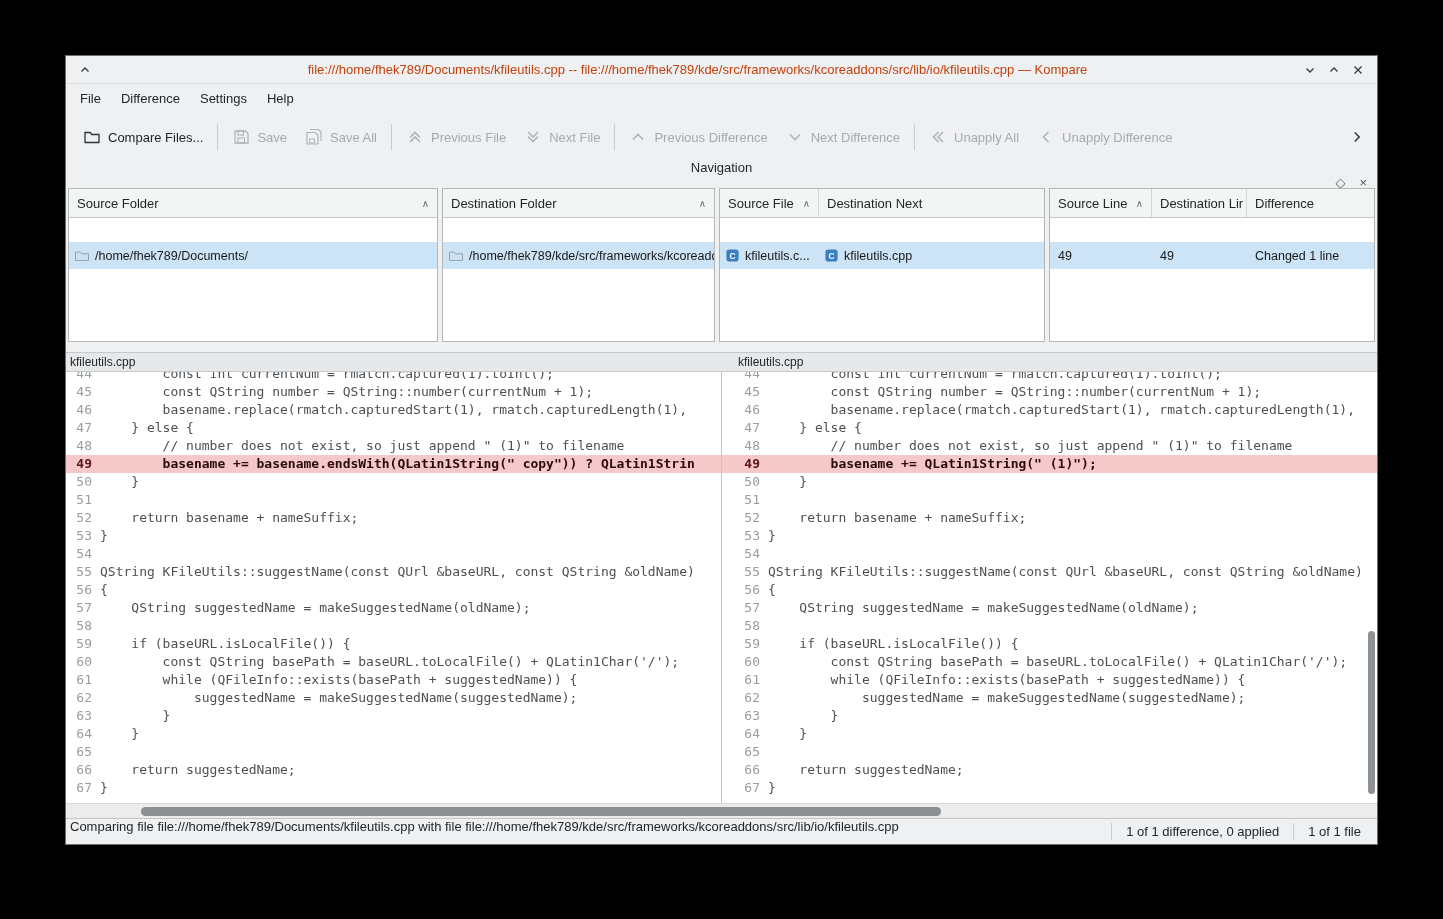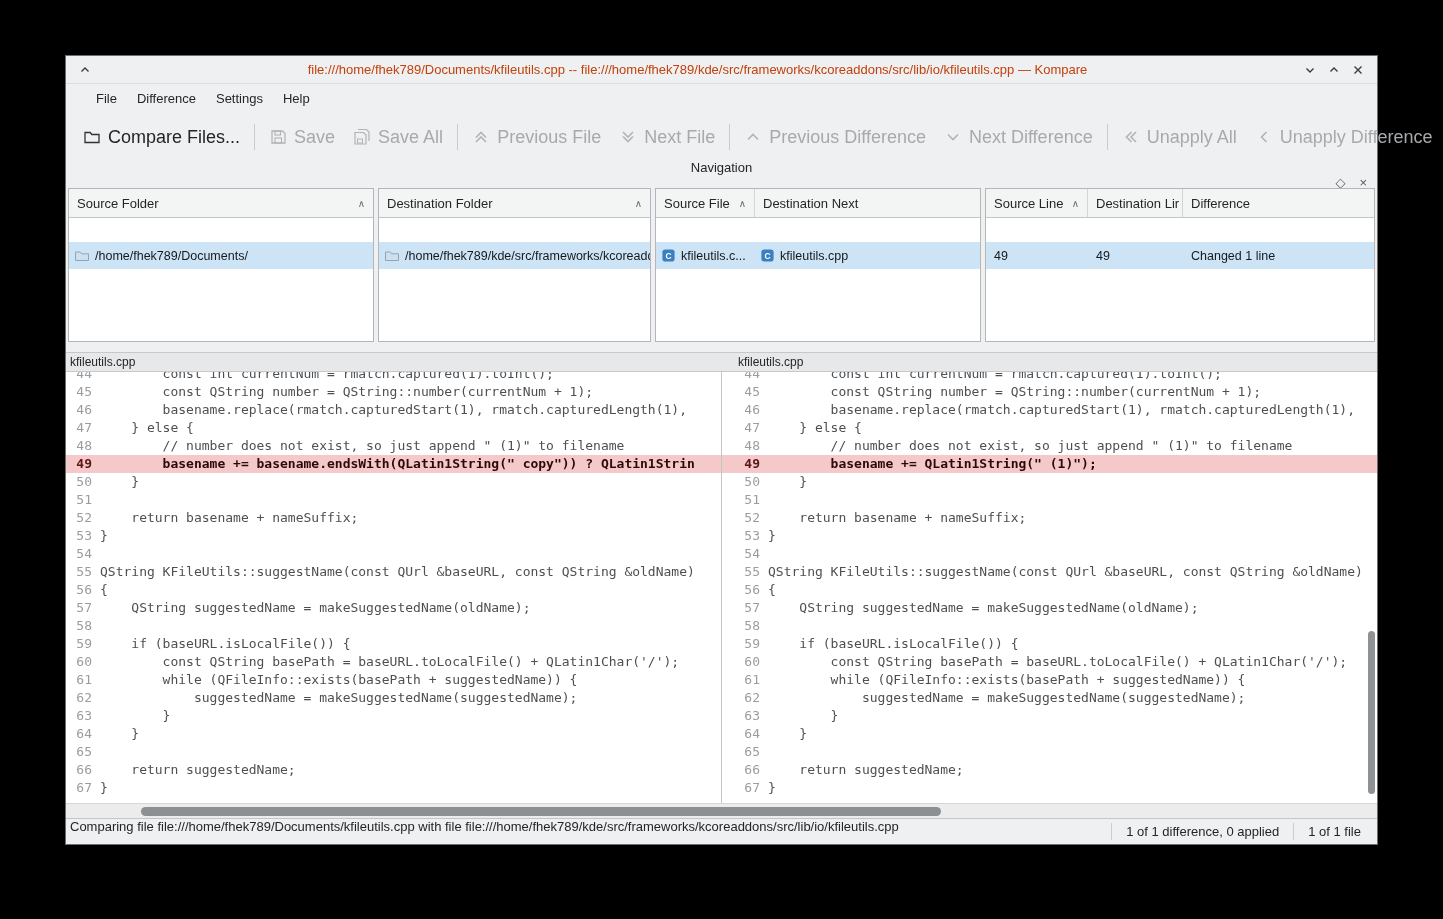--- a/index.html
+++ b/index.html
@@ -8,27 +8,27 @@
 
   .window { position:absolute; left:65px; top:55px; width:1313px; height:790px;
             background:#eff0f1; border:1px solid #6b6d6f; display:flex; flex-direction:column; }
 
   
   .titlebar { height:28px; flex:none; display:flex; align-items:center; padding:0 10px; gap:6px; border-bottom:1px solid #dcdddf; }
   .tb-btn { width:18px; height:18px; display:flex; align-items:center; justify-content:center; }
   .tb-title { flex:1; text-align:center; font-size:13px; color:#c2410c; white-space:nowrap; overflow:hidden; }
 
   
-  .menubar { height:30px; flex:none; display:flex; align-items:center; padding:0 20px; }
+  .menubar { height:30px; flex:none; display:flex; align-items:center; padding:0 4px; }
   .menu-item { padding:0 10px; font-size:13px; line-height:30px; }
 
   
   .toolbar { height:46px; flex:none; display:flex; align-items:center; padding:0 8px; }
   .tbtn { display:flex; align-items:center; gap:7px; padding:7px 9px; background:none; border:none;
-          font-family:inherit; font-size:18px; color:#232629; white-space:nowrap; }
+          font-family:inherit; font-size:13px; color:#232629; white-space:nowrap; }
   .tbtn.disabled { color:#a7aaad; }
   .tsep { width:1px; height:26px; background:#c9cccf; margin:0 5px; flex:none; }
   .ticon { display:flex; align-items:center; }
   .toverflow { margin-left:auto; padding:4px 4px 4px 8px; display:flex; align-items:center; }
 
   
   .navdock { flex:none; }
   .dock-title { height:26px; display:flex; align-items:center; padding:0 10px; font-size:13px;flex-direction:column; }
   .dock-buttons { margin-left:auto; display:flex; gap:14px; color:#55585b; font-size:13px; }
   .dock-buttons span { cursor:default; }
@@ -209,21 +209,21 @@
   <div class="navdock">
     <div class="dock-title">
       <span>Navigation</span>
       <div class="dock-buttons">
         <span>◇</span>
         <span>×</span>
       </div>
     </div>
     <div class="nav-panes">
 
-      <div class="nav-pane" style="width:306px">
+      <div class="nav-pane" style="width:370px">
         <div class="nav-header">
           <div class="nav-hcell grow">
             <span>Source Folder</span>
             <span class="sort-caret">∧</span>
           </div>
         </div>
         <div class="nav-body">
           <div class="nav-row">
             <div class="nav-cell grow">
               <span class="icon16">

